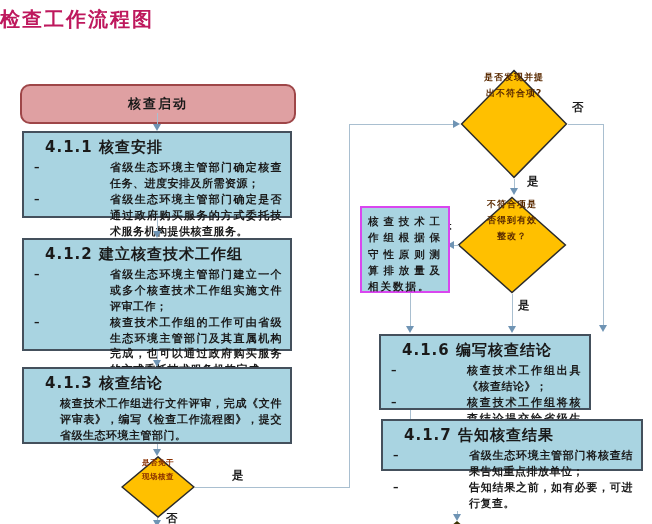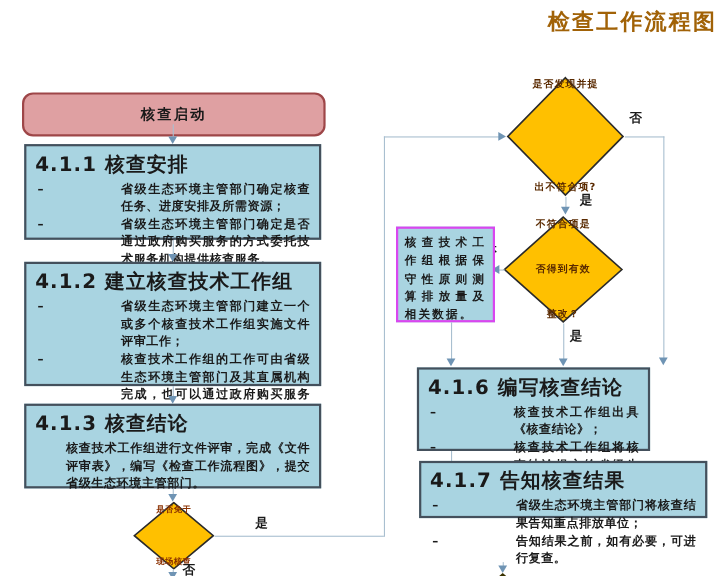--- a/index.html
+++ b/index.html
@@ -1,52 +1,52 @@
 <!DOCTYPE html>
 <html><head>
 <meta charset="utf-8">
 <style>
   html,body{margin:0;padding:0;background:#ffffff;}
   #canvas{
     position:relative;width:652px;height:524px;overflow:hidden;background:#ffffff;
     font-family:"DejaVu Sans",sans-serif;color:#1a1a1a;
   }
   .title{
-    position:absolute;left:0;top:6px;width:100%;text-align:right;
-    font-size:20px;font-weight:bold;letter-spacing:2px;color:#a16207;
+    position:absolute;left:0;top:6px;width:100%;text-align:left;
+    font-size:20px;font-weight:bold;letter-spacing:2px;color:#be185d;
   }
   .node{position:absolute;box-sizing:border-box;}
   .startbox{
     background:#dfa0a2;border:2px solid #9e4648;border-radius:10px;
     display:flex;align-items:center;justify-content:center;
     font-size:13px;font-weight:bold;letter-spacing:2px;
   }
   .bluebox{
     background:#a9d4e1;border:2px solid #44505c;padding:3px 8px 3px 8px;
     font-size:11px;font-weight:bold;line-height:1.45;
   }
-  .bluebox .heading{font-size:18px;font-weight:bold;letter-spacing:1px;margin:1px 0 1px 0;}
+  .bluebox .heading{font-size:15px;font-weight:bold;letter-spacing:1px;margin:1px 0 1px 13px;}
   .bullet{display:flex;align-items:flex-start;}
   .bullet .marker{width:28px;flex:0 0 28px;padding-left:2px;}
   .bullet .btext{flex:1;text-align:justify;letter-spacing:0.5px;margin-left:48px;}
   .plainbody{padding-left:28px;text-align:justify;letter-spacing:0.5px;}
   .calcbox{
     background:#a9d4e1;border:2px solid #d946ef;padding:5px 6px;
     font-size:10.5px;font-weight:bold;line-height:1.55;letter-spacing:2px;text-align:justify;
   }
   .diamond{position:absolute;}
   .diamond svg{position:absolute;left:0;top:0;width:100%;height:100%;}
   .dtext{
     position:absolute;left:0;top:0;width:100%;height:100%;
-    display:flex;flex-direction:column;align-items:center;justify-content:space-between;
+    display:flex;flex-direction:column;align-items:center;justify-content:flex-start;
     font-weight:bold;text-align:center;
   }
   .dtext span{display:block;}
   .dt-big{font-size:9px;line-height:1.8;letter-spacing:1px;color:#5a2a00;}
-  .dt-small{font-size:7.5px;line-height:1.9;letter-spacing:0.5px;color:#8a3000;gap:33px;}
+  .dt-small{font-size:7.5px;line-height:1.9;letter-spacing:0.5px;color:#8a3000;}
   .line{position:absolute;background:#a9bfd0;}
   .vline{width:1px;}
   .hline{height:1px;}
   .ah{position:absolute;width:0;height:0;}
   .ah-down{border-left:4px solid transparent;border-right:4px solid transparent;border-top:7px solid #6f94b4;}
   .ah-right{border-top:4px solid transparent;border-bottom:4px solid transparent;border-left:7px solid #6f94b4;}
   .ah-left{border-top:4px solid transparent;border-bottom:4px solid transparent;border-right:7px solid #6f94b4;}
   .branch-label{position:absolute;font-size:11.5px;font-weight:bold;color:#1a1a1a;letter-spacing:1px;}
   .cut-diamond-tip{
     position:absolute;width:0;height:0;

